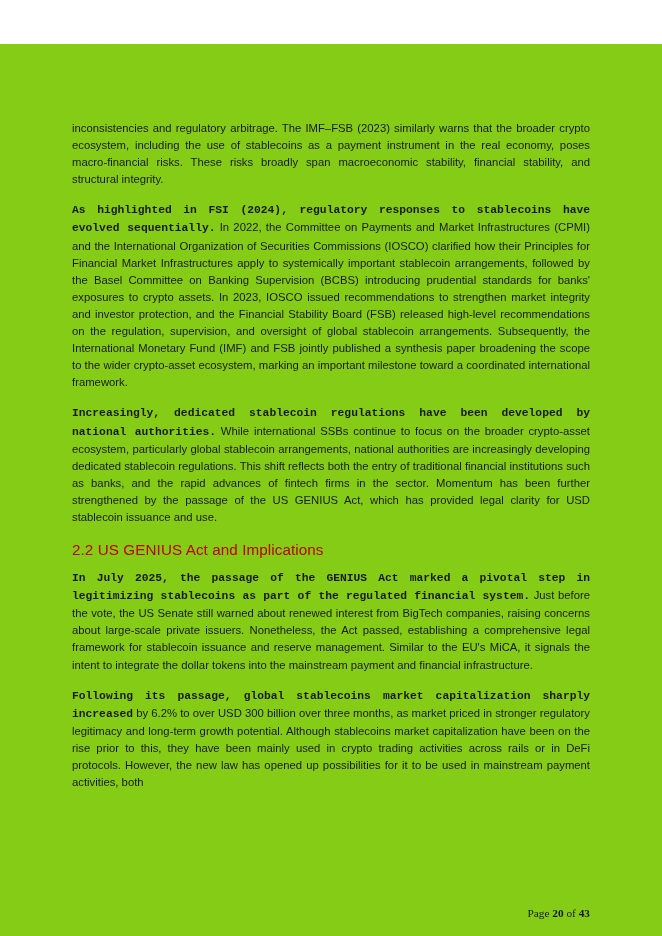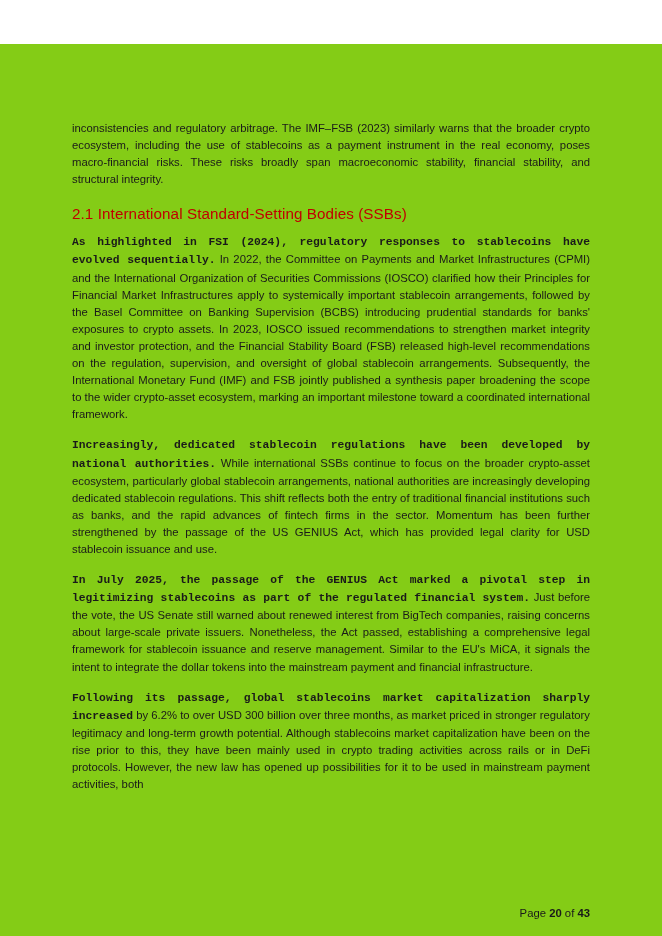--- a/index.html
+++ b/index.html
@@ -64,37 +64,38 @@
     text-align: right;
     font-size: 11.3px;
     line-height: 15px;
     color: #1a1a1a;
   }
   .footer .num {
     font-weight: bold;
   }
   .footer span {
     white-space: pre;
+    font-family: Liberation Serif, serif;
   }
 </style>
 </head>
 <body>
 
 <div class="page">
 
   <div class="content">
 
     <p class="body"><span>inconsistencies and regulatory arbitrage. The IMF–FSB (2023) similarly warns that the broader crypto ecosystem, including the use of stablecoins as a payment instrument in the real economy, poses macro-financial risks. These risks broadly span macroeconomic stability, financial stability, and structural integrity.</span></p>
 
-    <h2 class="section-heading first">2.1 International Standard-Setting Bodies (SSBs)</h2>
 
     <p class="body"><span class="lead">As highlighted in FSI (2024), regulatory responses to stablecoins have evolved sequentially.</span><span> In 2022, the Committee on Payments and Market Infrastructures (CPMI) and the International Organization of Securities Commissions (IOSCO) clarified how their Principles for Financial Market Infrastructures apply to systemically important stablecoin arrangements, followed by the Basel Committee on Banking Supervision (BCBS) introducing prudential standards for banks' exposures to crypto assets. In 2023, IOSCO issued recommendations to strengthen market integrity and investor protection, and the Financial Stability Board (FSB) released high-level recommendations on the regulation, supervision, and oversight of global stablecoin arrangements. Subsequently, the International Monetary Fund (IMF) and FSB jointly published a synthesis paper broadening the scope to the wider crypto-asset ecosystem, marking an important milestone toward a coordinated international framework.</span></p>
 
     <p class="body"><span class="lead">Increasingly, dedicated stablecoin regulations have been developed by national authorities.</span><span> While international SSBs continue to focus on the broader crypto-asset ecosystem, particularly global stablecoin arrangements, national authorities are increasingly developing dedicated stablecoin regulations. This shift reflects both the entry of traditional financial institutions such as banks, and the rapid advances of fintech firms in the sector. Momentum has been further strengthened by the passage of the US GENIUS Act, which has provided legal clarity for USD stablecoin issuance and use.</span></p>
 
+    <h2 class="section-heading">2.2 US GENIUS Act and Implications</h2>
 
     <p class="body"><span class="lead">In July 2025, the passage of the GENIUS Act marked a pivotal step in legitimizing stablecoins as part of the regulated financial system.</span><span> Just before the vote, the US Senate still warned about renewed interest from BigTech companies, raising concerns about large-scale private issuers. Nonetheless, the Act passed, establishing a comprehensive legal framework for stablecoin issuance and reserve management. Similar to the EU's MiCA, it signals the intent to integrate the dollar tokens into the mainstream payment and financial infrastructure.</span></p>
 
     <p class="body tight"><span class="lead">Following its passage, global stablecoins market capitalization sharply increased</span><span> by 6.2% to over USD 300 billion over three months, as market priced in stronger regulatory legitimacy and long-term growth potential. Although stablecoins market capitalization have been on the rise prior to this, they have been mainly used in crypto trading activities across rails or in DeFi protocols. However, the new law has opened up possibilities for it to be used in mainstream payment activities, both</span></p>
 
   </div>
 
   <div class="footer"><span>Page </span><span class="num">20</span><span> of </span><span class="num">43</span></div>
 
 </div>

